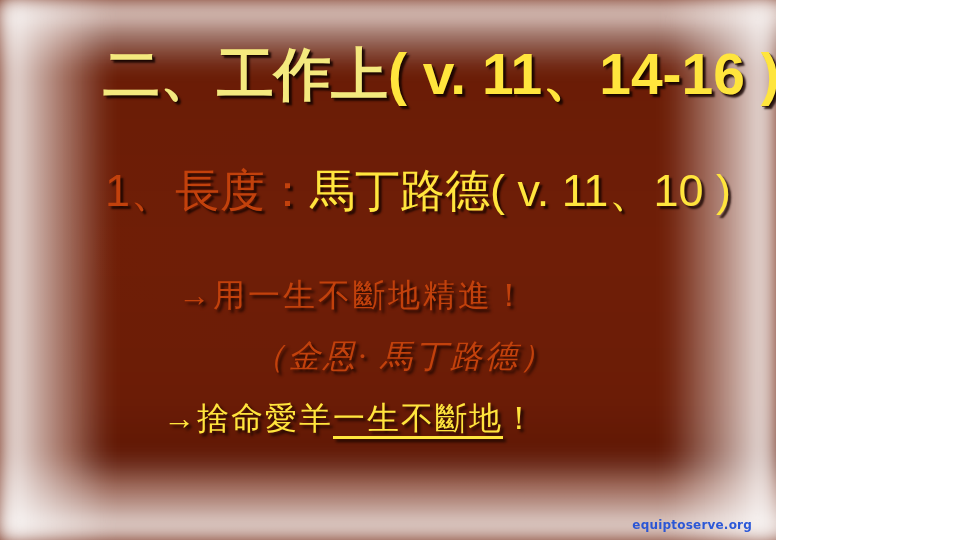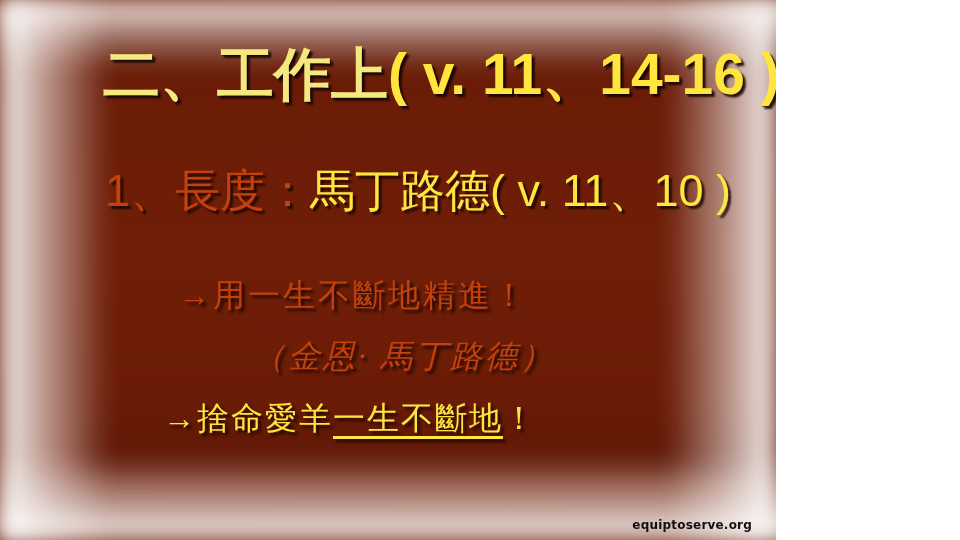--- a/index.html
+++ b/index.html
@@ -127,21 +127,21 @@
     text-decoration-thickness: 3px;
     text-underline-offset: 7px;
   }
 
   .watermark {
     position: absolute;
     right: 24px;
     bottom: 8px;
     font-size: 12px;
     font-weight: bold;
-    color: #000000;
+    color: #1d4ed8;
     letter-spacing: 0.2px;
     opacity: 0.92;
     font-family: "DejaVu Sans", sans-serif;
   }
 </style>
 </head>
 <body>
 
 <div id="slide">
 

